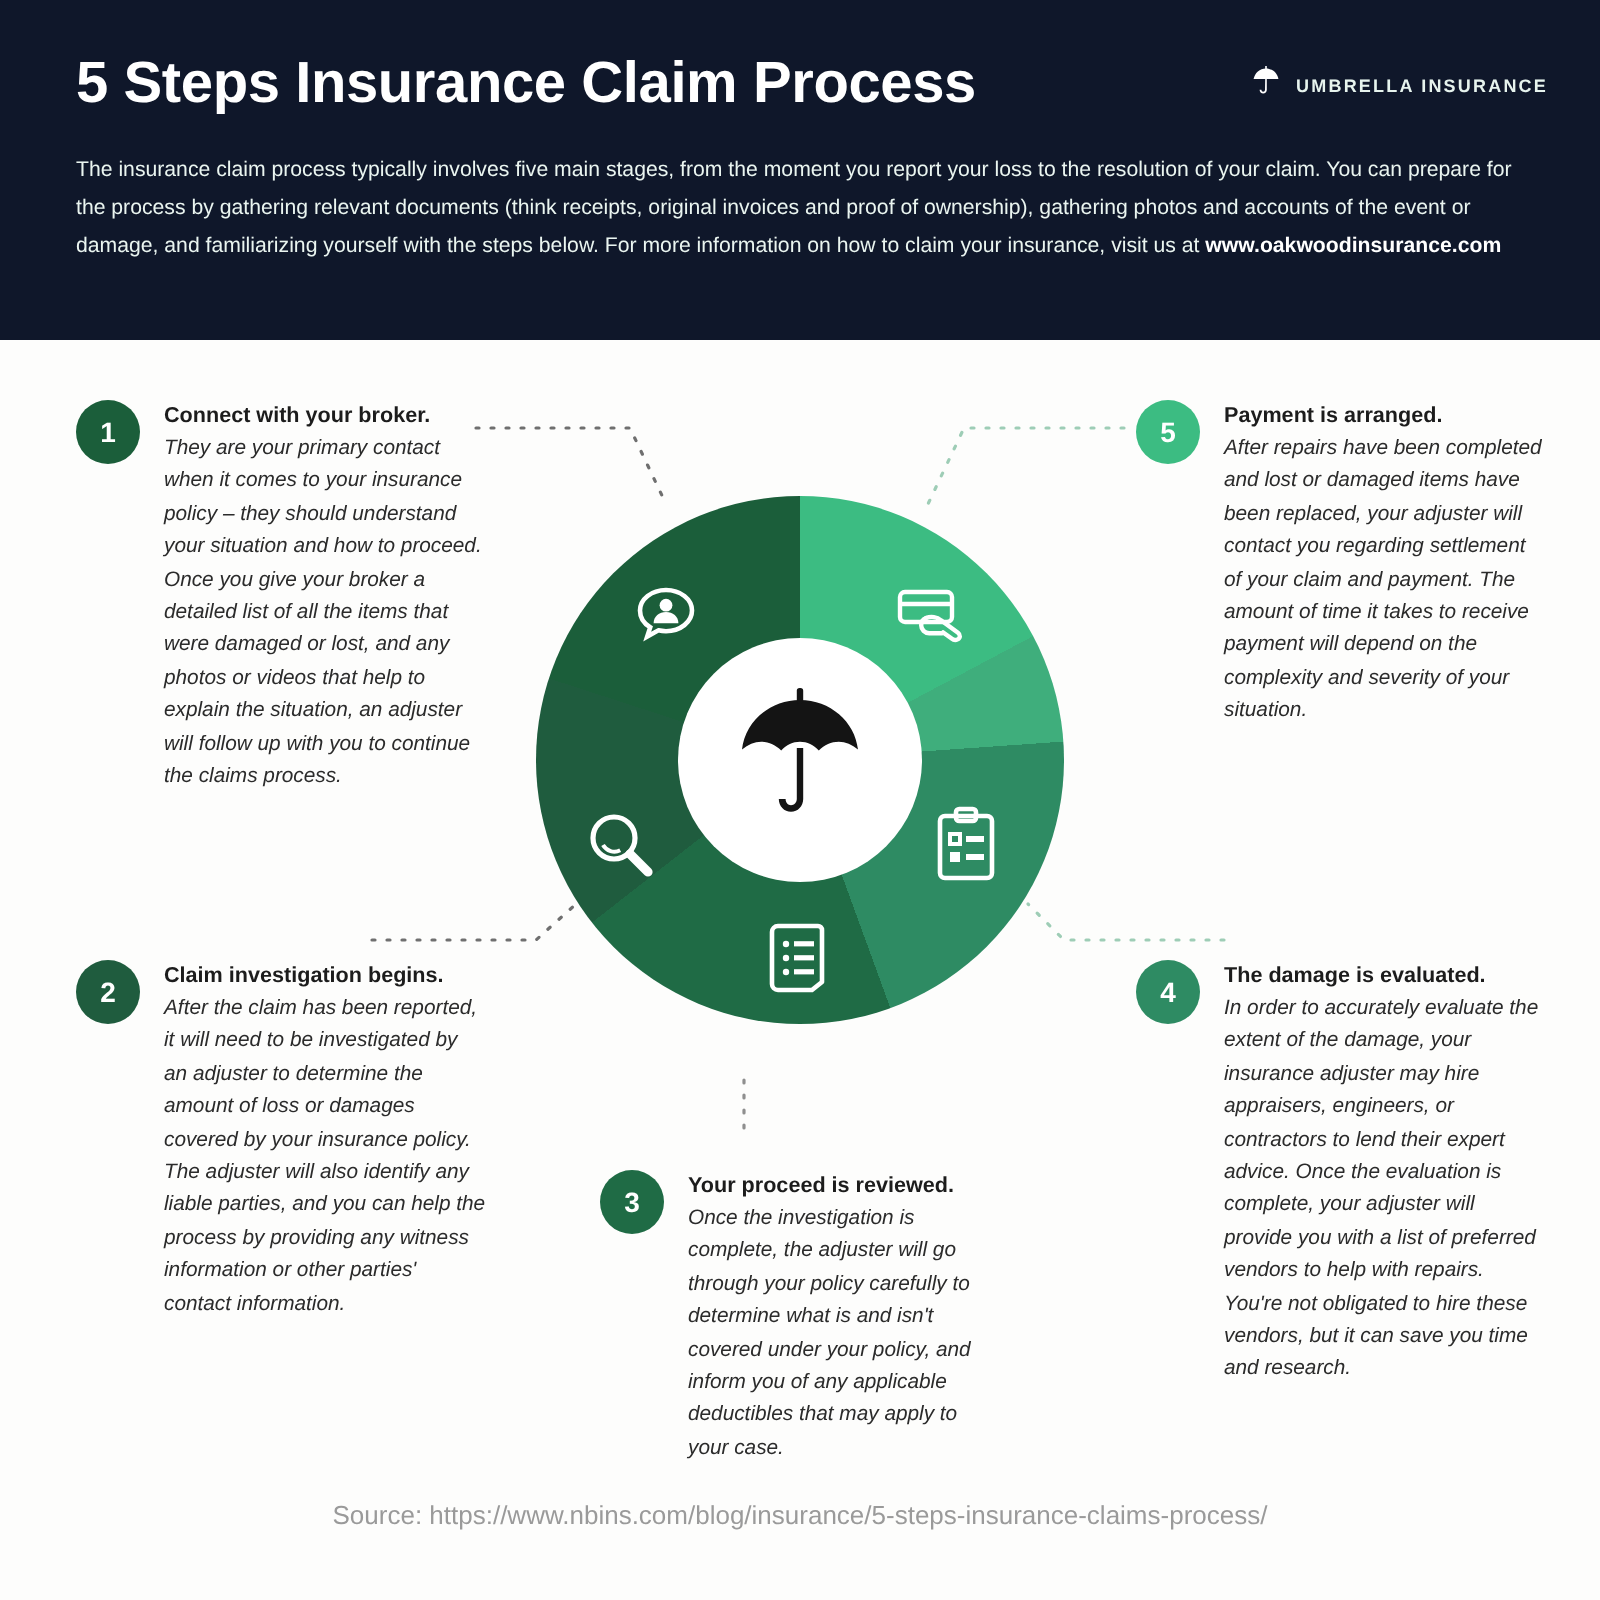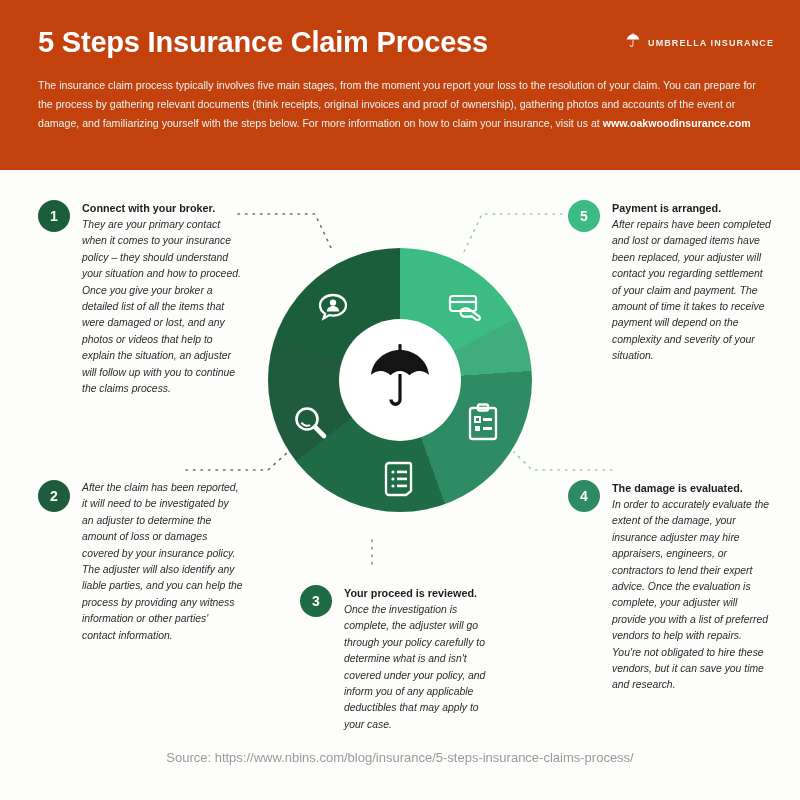--- a/index.html
+++ b/index.html
@@ -13,21 +13,21 @@
     position: relative;
     width: 800px; height: 800px;
     background: #fdfdfc;
   }
 
   
   #header {
     position: absolute;
     left: 0; top: 0;
     width: 800px; height: 170px;
-    background: #c2410c;
+    background: #0f172a;
   }
   #header-title {
     position: absolute;
     left: 38px; top: 26px;
     font-size: 29px;
     font-weight: bold;
     color: #ffffff;
     letter-spacing: -0.2px;
   }
   #brand {
@@ -258,20 +258,21 @@
     <div class="badge" style="background:#1b5e3a">1</div>
     <div class="step-body">
       <div class="step-title">Connect with your broker.</div>
       <div class="step-text">They are your primary contact when it comes to your insurance policy – they should understand your situation and how to proceed. Once you give your broker a detailed list of all the items that were damaged or lost, and any photos or videos that help to explain the situation, an adjuster will follow up with you to continue the claims process.</div>
     </div>
   </div>
 
   <div class="step" id="step2">
     <div class="badge" style="background:#1f5c3e">2</div>
     <div class="step-body">
+      <div class="step-title">Claim investigation begins.</div>
       <div class="step-text">After the claim has been reported, it will need to be investigated by an adjuster to determine the amount of loss or damages covered by your insurance policy. The adjuster will also identify any liable parties, and you can help the process by providing any witness information or other parties' contact information.</div>
     </div>
   </div>
 
   <div class="step" id="step3">
     <div class="badge" style="background:#1f6b45">3</div>
     <div class="step-body">
       <div class="step-title">Your proceed is reviewed.</div>
       <div class="step-text">Once the investigation is complete, the adjuster will go through your policy carefully to determine what is and isn't covered under your policy, and inform you of any applicable deductibles that may apply to your case.</div>
     </div>

